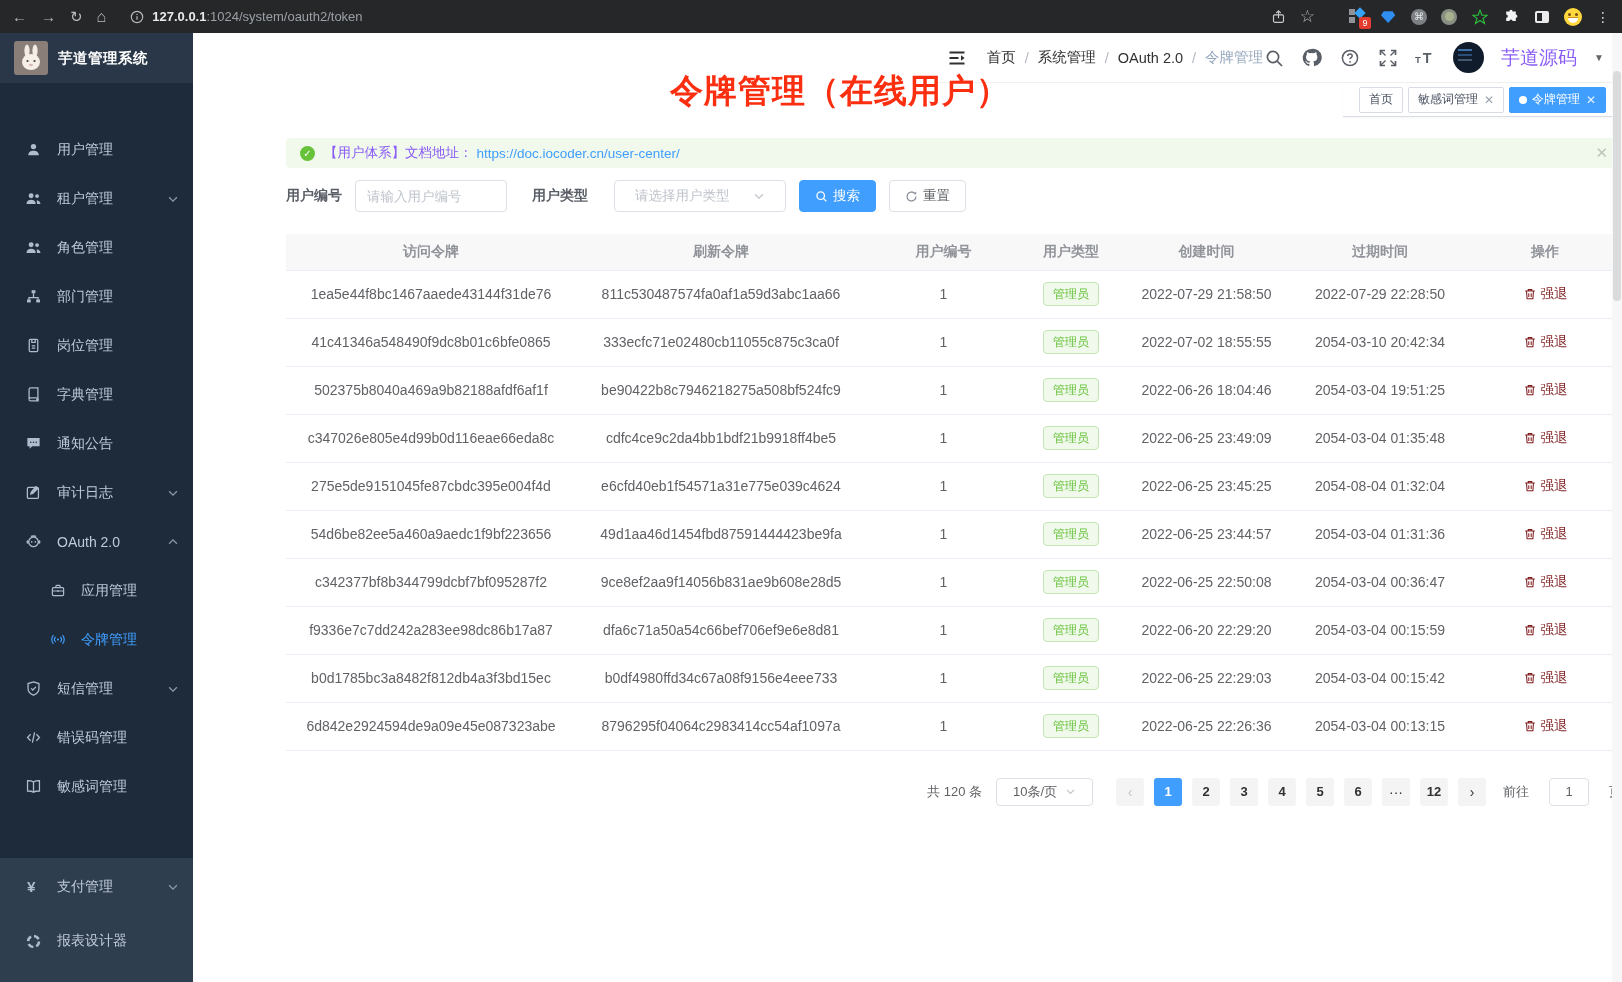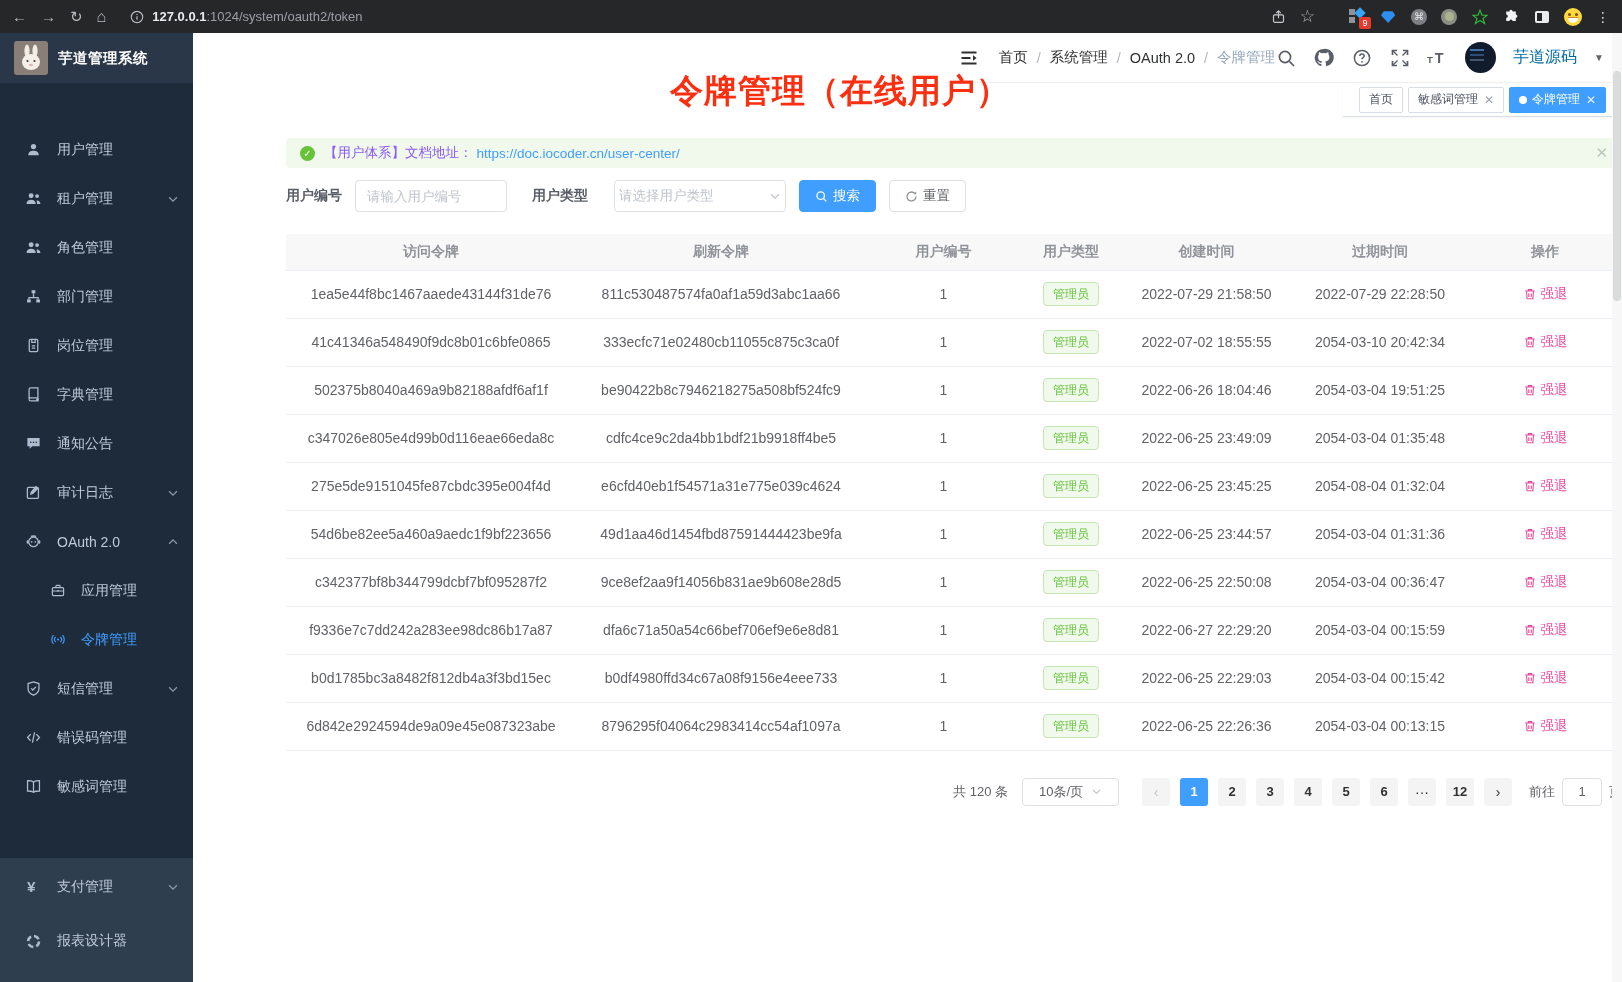--- a/index.html
+++ b/index.html
@@ -53,21 +53,21 @@
   .main { flex:1; display:flex; flex-direction:column; background:#fff; position:relative; min-width:0;align-items:flex-end; }
   .navbar { height:50px; display:flex; align-items:center; padding:0 18px 0 14px; border-bottom:1px solid #f0f0f0; flex:none; }
   .hamburger { width:22px; height:22px; color:#303133; cursor:pointer; display:flex; align-items:center; }
   .breadcrumb { margin-left:18px; display:flex; align-items:center; gap:9px; font-size:14.5px; color:#303133; }
   .crumb-sep { color:#b3b9c2; }
   .crumb:last-of-type { color:#97a8be; }
   .nav-right { margin-left:auto; display:flex; align-items:center; gap:17px; color:#5a5e66; }
   .nav-ico { width:21px; height:21px; display:flex; align-items:center; justify-content:center; cursor:pointer; }
   .avatar { width:31px; height:31px; border-radius:50%; background:#101b2c; position:relative; overflow:hidden; flex:none; cursor:pointer; }
   .avatar::before { content:""; position:absolute; left:5px; top:7px; width:14px; height:2px; background:#3d6ea5; box-shadow:0 5px 0 #2c4f78, 0 10px 0 #46566b; }
-  .user-name { font-size:16px; color:#0369a1; cursor:pointer; }
+  .user-name { font-size:19px; color:#8b5cf6; cursor:pointer; }
   .caret { font-size:10px; color:#666; cursor:pointer; }
 
   .tags-bar { height:34px; display:flex; align-items:center; gap:5px; padding:0 16px; border-bottom:1px solid #d8dce5; box-shadow:0 1px 3px rgba(0,0,0,0.04); flex:none; background:#fff; }
   .tag { height:26px; display:flex; align-items:center; gap:5px; padding:0 9px; border:1px solid #d8dce5; background:#fff; color:#495060; font-size:12px; cursor:pointer; border-radius:2px; }
   .tag .tag-close { font-size:12px; color:#9aa2ae; margin-left:1px; }
   .tag.active { background:#409eff; border-color:#409eff; color:#fff; }
   .tag.active .tag-close { color:#e8f2ff; }
   .tag-dot { width:8px; height:8px; border-radius:50%; background:#fff; flex:none; }
 
   .annotation { position:absolute; left:477px; top:36px; font-size:33px; font-weight:700; color:#fb2e10; z-index:20; white-space:nowrap; letter-spacing:1px; }
@@ -80,45 +80,45 @@
   .alert-check { width:15px; height:15px; border-radius:50%; background:#67c23a; color:#fff; font-size:10px; display:flex; align-items:center; justify-content:center; margin-right:9px; flex:none; }
   .alert-text { color:#8b5cf6; }
   .alert-link { color:#409eff; text-decoration:none; margin-left:4px; }
   .alert-close { margin-left:auto; color:#bac5bd; font-size:15px; cursor:pointer; }
 
   
   .filters { margin-top:12px; display:flex; align-items:center; }
   .f-label { font-size:14px; font-weight:700; color:#5a5e66; margin-right:13px; }
   .f-input { width:152px; height:32px; border:1px solid #dcdfe6; border-radius:4px; padding:0 11px; font-size:13.5px; color:#606266; outline:none; font-family:inherit; }
   .f-input::placeholder { color:#bfc4cc; }
-  .f-select { width:172px; height:32px; border:1px solid #dcdfe6; border-radius:4px; padding:0 4px; display:flex; align-items:center; justify-content:space-between; color:#bfc4cc; font-size:13.5px; cursor:pointer; margin-left:13px; }
+  .f-select { width:172px; height:32px; border:1px solid #dcdfe6; border-radius:4px; padding:0 20px; display:flex; align-items:center; justify-content:space-between; color:#bfc4cc; font-size:13.5px; cursor:pointer; margin-left:13px; }
   .f-select .chev { color:#c0c4cc; display:flex; }
   .gap28 { width:25px; } .gap13 { width:13px; }
   .btn { height:32px; border-radius:4px; font-size:13.5px; display:flex; align-items:center; gap:5px; padding:0 15px; cursor:pointer; border:1px solid transparent; font-family:inherit; }
   .btn-primary { background:#409eff; color:#fff; border-color:#409eff; }
   .btn-plain { background:#fff; color:#606266; border-color:#dcdfe6; }
 
   
   table { margin-top:22px; border-collapse:collapse; width:1336px; table-layout:fixed; font-size:14px; }
   thead th { height:36px; background:#f8f8f9; color:#909399; font-weight:700; text-align:center; font-size:14px; }
   tbody td { height:48px; text-align:center; color:#606266; border-bottom:1px solid #ebeef5; overflow:hidden; white-space:nowrap; }
   tbody tr:first-child td { border-top:1px solid #ebeef5; }
   .badge-success { display:inline-block; height:24px; line-height:22px; padding:0 9px; background:#f0f9eb; border:1px solid #c4e6b4; color:#67c23a; border-radius:4px; font-size:12px; }
-  .action-link { color:#ec4899; cursor:pointer; display:inline-flex; align-items:center; gap:4px; font-size:13.5px; }
+  .action-link { color:#7f1d1d; cursor:pointer; display:inline-flex; align-items:center; gap:4px; font-size:13.5px; }
 
   
   .pagination { margin-top:27px; display:flex; align-items:center; justify-content:flex-end; gap:0; font-size:13px; color:#606266; }
   .pg-total { margin-right:14px; }
   .pg-size { width:97px; height:28px; border:1px solid #dcdfe6; border-radius:4px; display:flex; align-items:center; justify-content:center; gap:8px; color:#606266; cursor:pointer; margin-right:18px; }
   .pg-size .chev { color:#c0c4cc; display:flex; }
   .pg-btn { min-width:28px; height:28px; margin:0 5px; background:#f4f4f5; border-radius:3px; display:flex; align-items:center; justify-content:center; color:#303133; font-weight:700; cursor:pointer; border:none; font-size:13px; font-family:inherit; }
   .pg-btn.arrow { font-weight:400; font-size:14px; }
   .pg-btn.disabled { color:#c0c4cc; cursor:default; }
   .pg-btn.active { background:#409eff; color:#fff; }
-  .pg-goto { margin-left:12px; display:flex; align-items:center; gap:7px; }
+  .pg-goto { margin-left:12px; display:flex; align-items:center; gap:20px; }
   .pg-input { width:40px; height:28px; border:1px solid #dcdfe6; border-radius:4px; text-align:center; font-size:13px; color:#606266; outline:none; font-family:inherit; }
 
   .scroll-gutter { position:absolute; right:0; top:33px; width:10px; height:949px; background:#f7f7f7; }
   .scroll-thumb { position:absolute; right:1px; top:38px; width:8px; height:230px; border-radius:4px; background:#d9dbdd; }
 
   svg { display:block; }
 </style>
 </head>
 <body>
 
@@ -608,21 +608,21 @@
                         <path d="M2.5 4.5h11M6 4.5V3h4v1.5M4 4.5l.7 9h6.6l.7-9M6.6 7v4.5M9.4 7v4.5" fill="none" stroke="currentColor" stroke-width="1.2"></path>
                       </svg>
                       <span class="al">强退</span>
                     </span></td>
                 </tr>
                 <tr>
                   <td>f9336e7c7dd242a283ee98dc86b17a87</td>
                   <td>dfa6c71a50a54c66bef706ef9e6e8d81</td>
                   <td>1</td>
                   <td><span class="badge-success">管理员</span></td>
-                  <td>2022-06-27 22:29:20</td>
+                  <td>2022-06-20 22:29:20</td>
                   <td>2054-03-04 00:15:59</td>
                   <td><span class="action-link">
                       <svg width="14" height="14" viewBox="0 0 16 16">
                         <path d="M2.5 4.5h11M6 4.5V3h4v1.5M4 4.5l.7 9h6.6l.7-9M6.6 7v4.5M9.4 7v4.5" fill="none" stroke="currentColor" stroke-width="1.2"></path>
                       </svg>
                       <span class="al">强退</span>
                     </span></td>
                 </tr>
                 <tr>
                   <td>b0d1785bc3a8482f812db4a3f3bd15ec</td>

